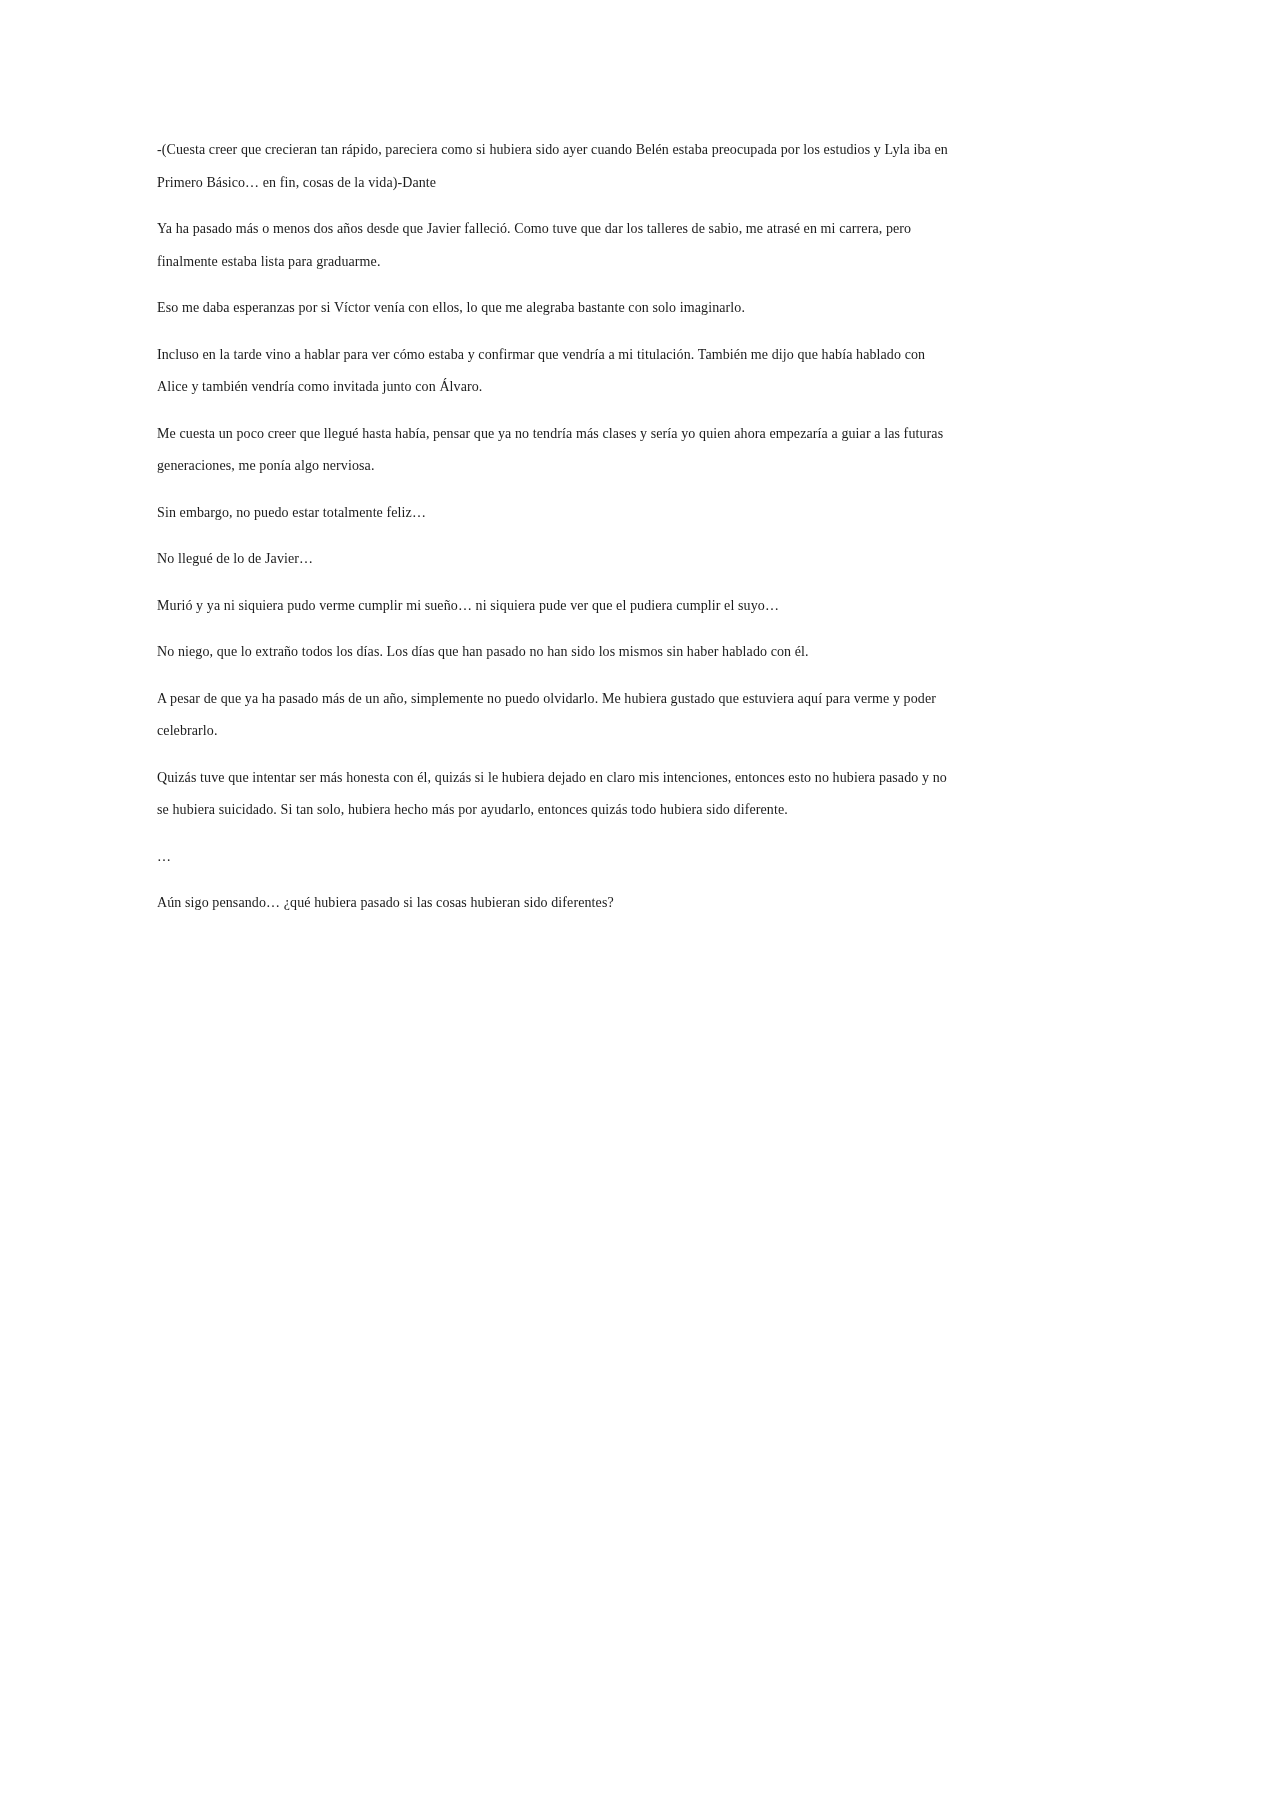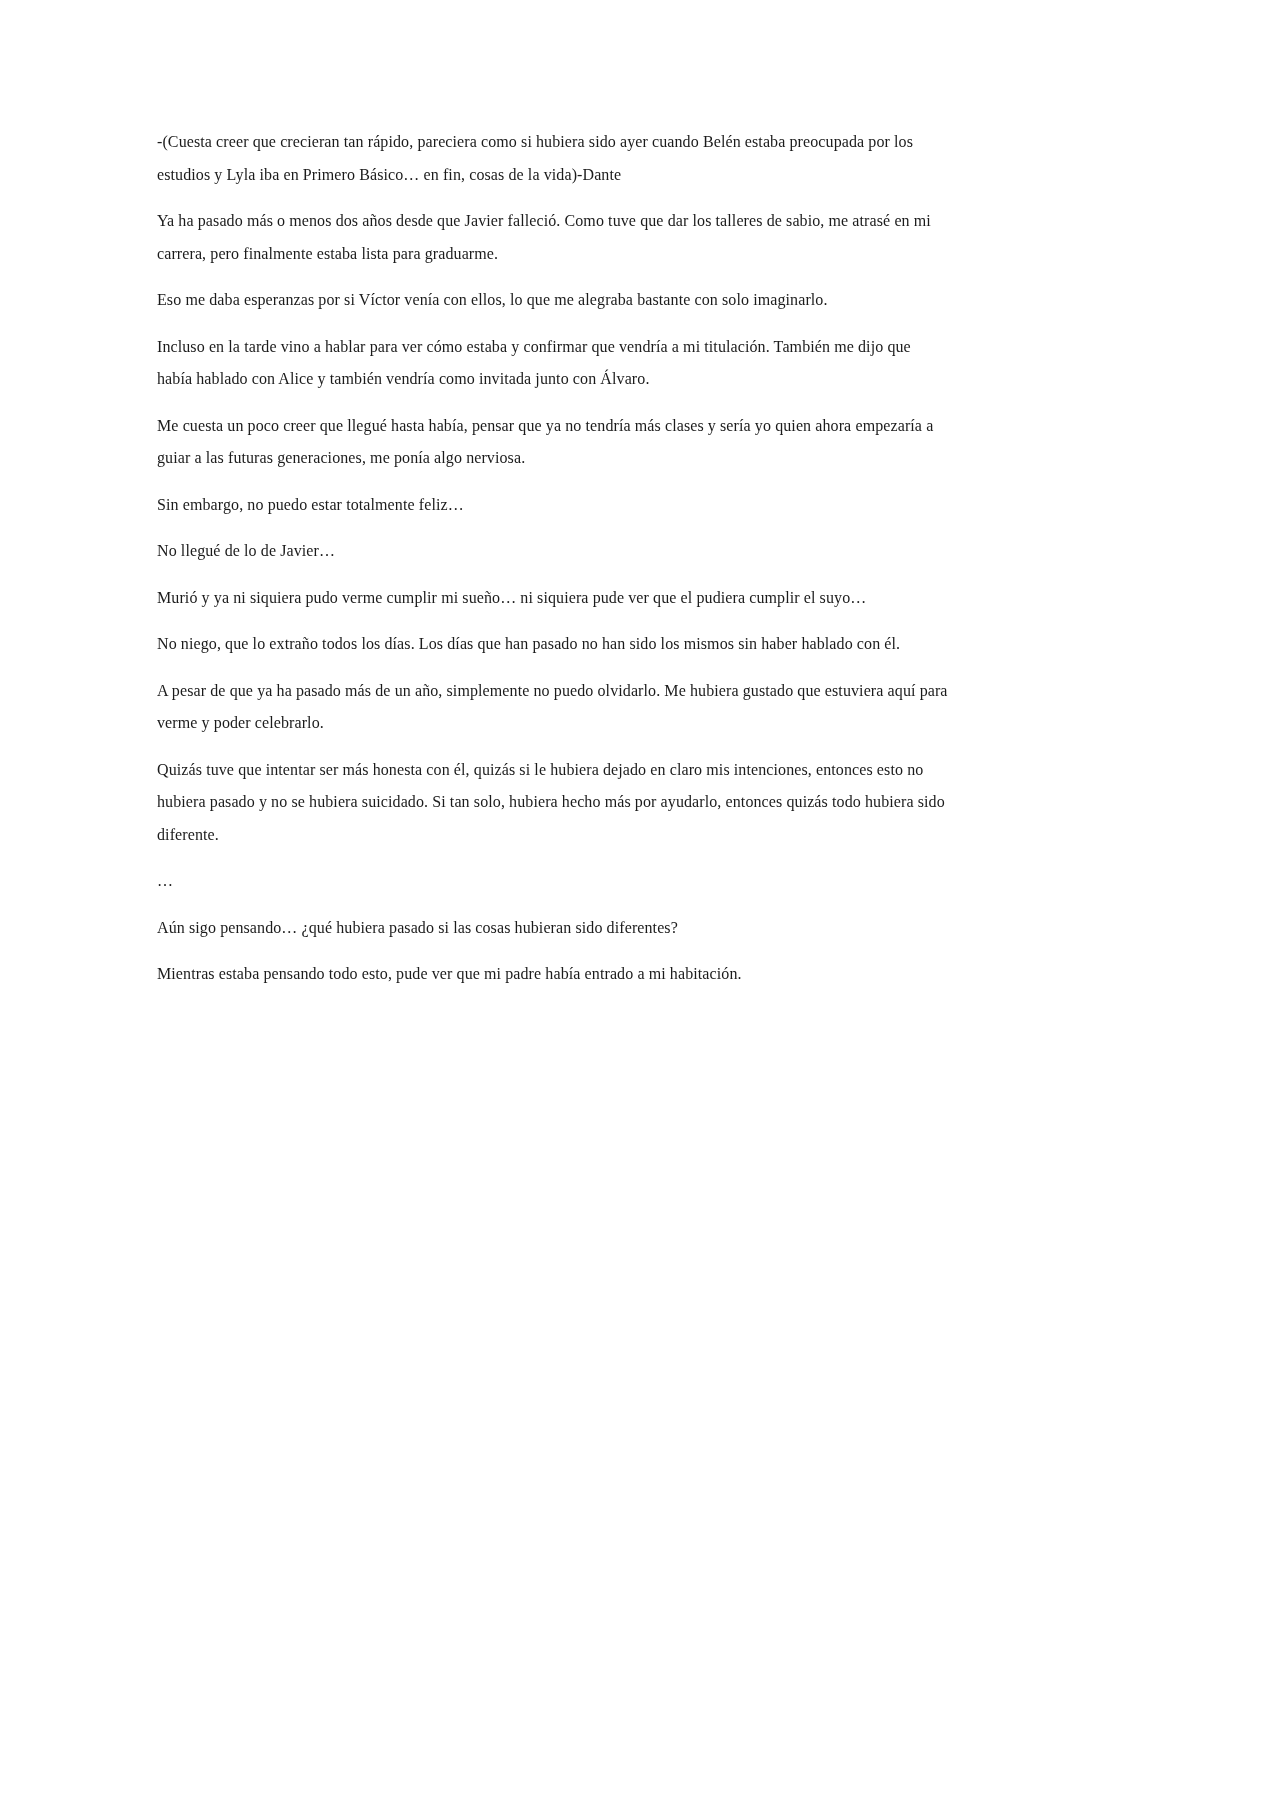--- a/index.html
+++ b/index.html
@@ -23,22 +23,22 @@
     background: #ffffff;
     overflow: hidden;
   }
   .content {
     position: absolute;
     left: 157px;
     top: 122px;
     width: 792px;
   }
   .content p {
-    margin: 4px 0 14px 0;
-    font-size: 16px;
+    margin: 12px 0 14px 0;
+    font-size: 14px;
     line-height: 32.5px;
     letter-spacing: 0.1px;
     text-align: left;
     white-space: pre-wrap;
   }
 </style>
 </head>
 <body>
 
 <div class="page">
@@ -50,15 +50,14 @@
       <p>Incluso en la tarde vino a hablar para ver cómo estaba y confirmar que vendría a mi titulación. También me dijo que había hablado con Alice y también vendría como invitada junto con Álvaro.</p>
       <p>Me cuesta un poco creer que llegué hasta había, pensar que ya no tendría más clases y sería yo quien ahora empezaría a guiar a las futuras generaciones, me ponía algo nerviosa.</p>
       <p>Sin embargo, no puedo estar totalmente feliz…</p>
       <p>No llegué de lo de Javier…</p>
       <p>Murió y ya ni siquiera pudo verme cumplir mi sueño… ni siquiera pude ver que el pudiera cumplir el suyo…</p>
       <p>No niego, que lo extraño todos los días. Los días que han pasado no han sido los mismos sin haber hablado con él.</p>
       <p>A pesar de que ya ha pasado más de un año, simplemente no puedo olvidarlo. Me hubiera gustado que estuviera aquí para verme y poder celebrarlo.</p>
       <p>Quizás tuve que intentar ser más honesta con él, quizás si le hubiera dejado en claro mis intenciones, entonces esto no hubiera pasado y no se hubiera suicidado. Si tan solo, hubiera hecho más por ayudarlo, entonces quizás todo hubiera sido diferente.</p>
       <p>…</p>
       <p>Aún sigo pensando… ¿qué hubiera pasado si las cosas hubieran sido diferentes?</p>
-      <p>Mientras estaba pensando todo esto, pude ver que mi padre había entrado a mi habitación.</p>
     </div>
 </div>
 
 </body></html>

